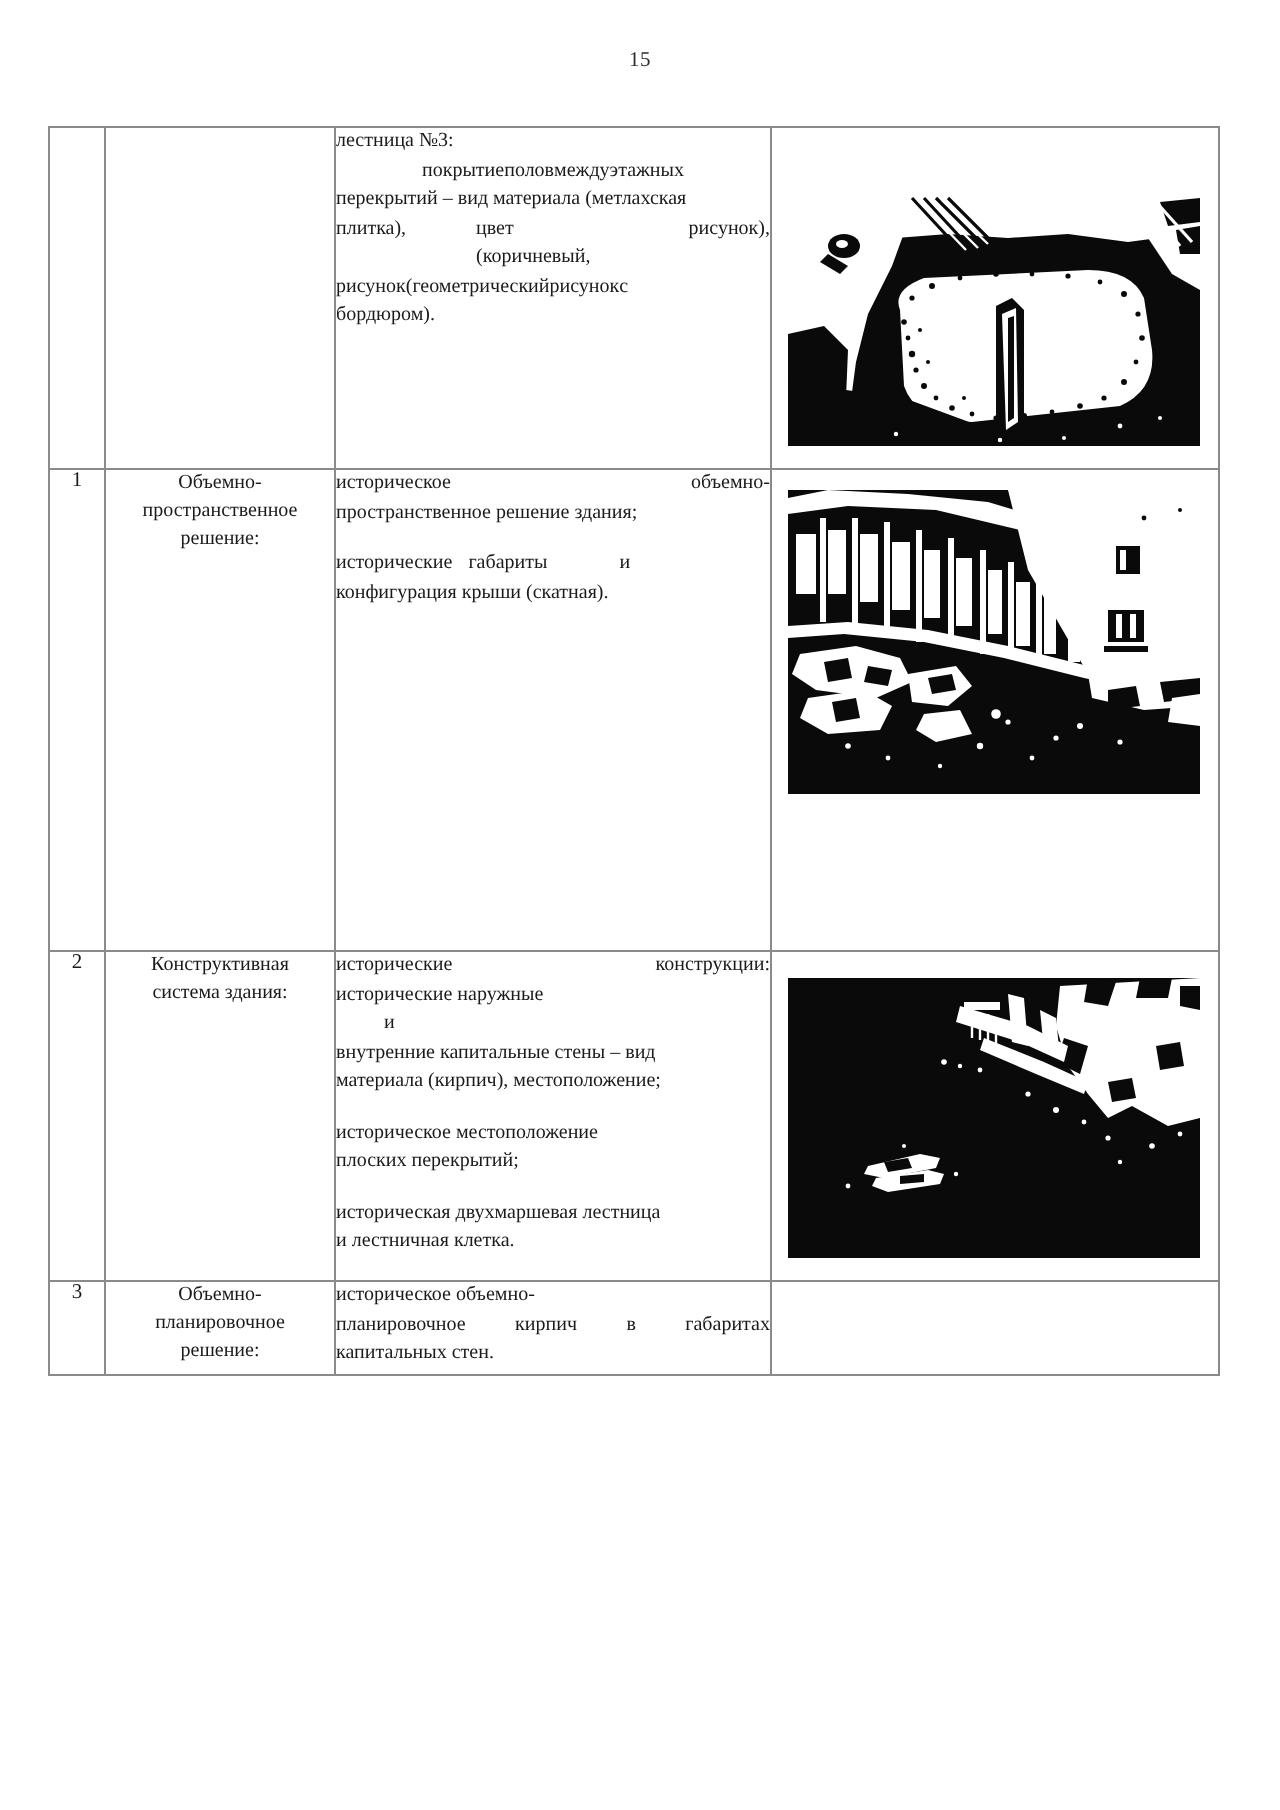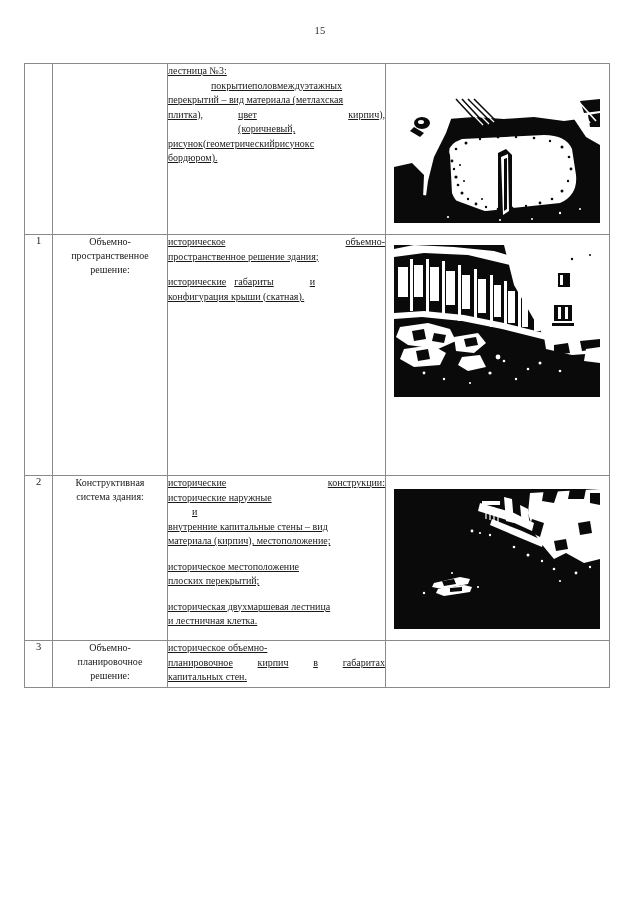--- a/index.html
+++ b/index.html
@@ -38,21 +38,21 @@
     table-layout: fixed;
   }
   .doc-table td {
     border: 1px solid #8a8a8a;
     vertical-align: top;
     padding: 0;
   }
 
   .col-num    { width: 28px; }
   .col-name   { width: 115px; }
-  .col-desc   { width: 218px; text-decoration: underline; }
+  .col-desc   { width: 218px; }
   .col-photo  { width: 224px; }
 
   .num-cell {
     text-align: center;
     font-size: 10.5px;
     padding-top: 7px;
   }
 
   .name-cell {
     text-align: center;
@@ -121,21 +121,21 @@
         <span>покрытие</span>
         <span>полов</span>
         <span>междуэтажных</span>
       </p>
       <p>
         <span>перекрытий – вид материала (метлахская</span>
       </p>
       <p style="display:flex;justify-content:space-between;gap:35px;">
         <span>плитка),</span>
         <span>цвет (коричневый,</span>
-        <span>кирпич),</span>
+        <span>рисунок),</span>
       </p>
       <p style="display:flex;">
         <span>рисунок</span>
         <span>(геометрический</span>
         <span>рисунок</span>
         <span>с</span>
       </p>
       <p>
         <span>бордюром).</span>
       </p>

